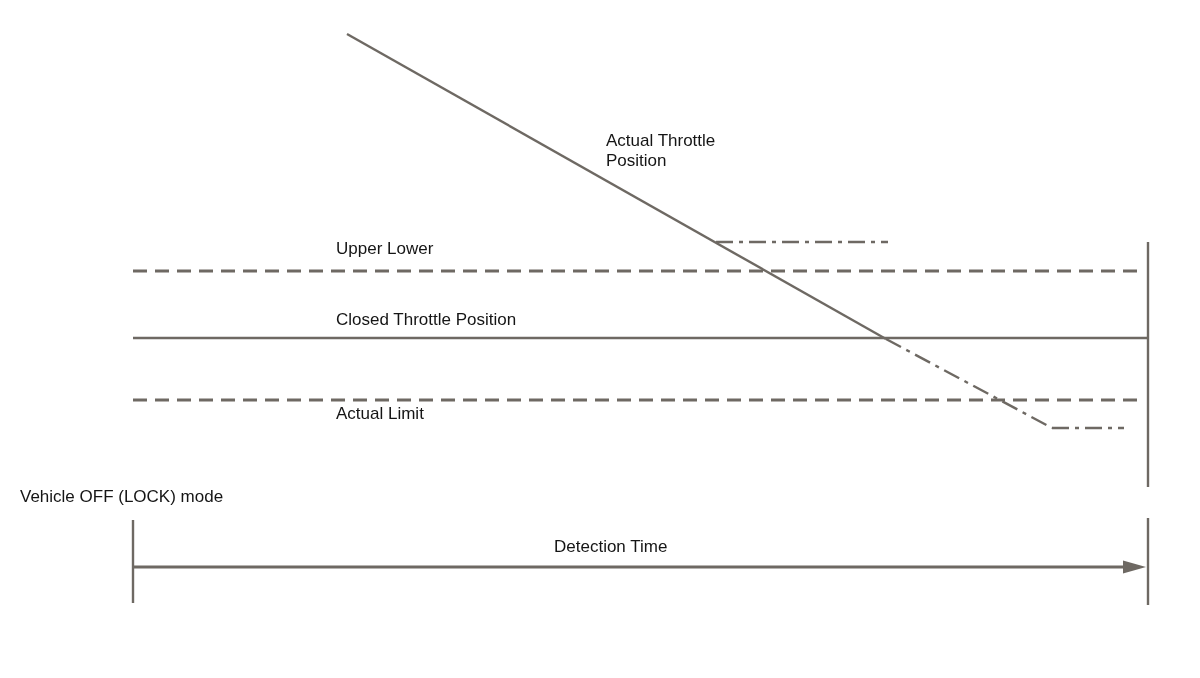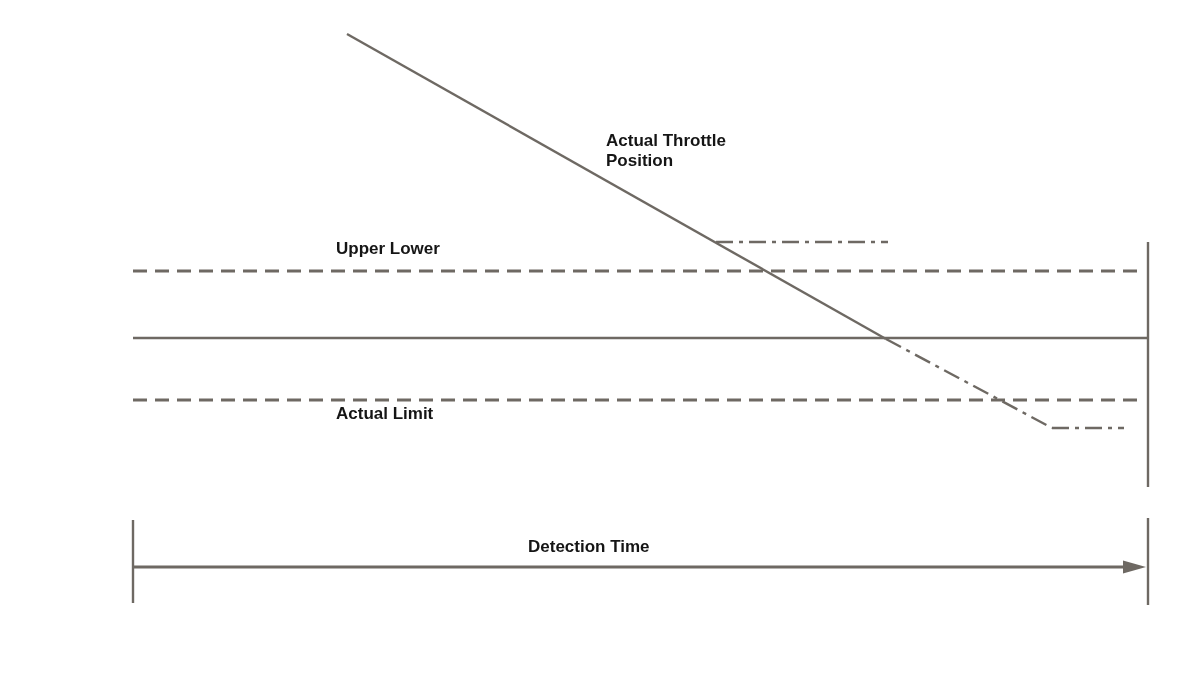--- a/index.html
+++ b/index.html
@@ -15,21 +15,21 @@
     font-family: "Liberation Sans", sans-serif;
     overflow: hidden;
   }
   .canvas svg {
     position: absolute;
     left: 0;
     top: 0;
   }
   .lbl {
     position: absolute;
-    font-weight: 700;
+    font-weight: 400;
     font-size: 17px;
     line-height: 20px;
     color: var(--text-color, #151515);
     white-space: nowrap;
   }
   .lbl.wrap {
     white-space: normal;
   }
   
   .stroke      { stroke: var(--line-color, #6e6963); fill: none; }
@@ -68,19 +68,21 @@
 
     <line x1="133" y1="567" x2="1126" y2="567" class="stroke w3"></line>
 
     <polygon points="1146,567 1123,560.5 1123,573.5" class="arrowhead"></polygon>
   </svg>
 
   <div class="lbl wrap" style="left:606px; top:131px; width:158px;">Actual Throttle Position</div>
 
   <div class="lbl" style="left:336px; top:239px;">Upper Lower</div>
 
+  <div class="lbl" style="left:336px; top:310px;">Closed Throttle Position</div>
 
   <div class="lbl" style="left:336px; top:404px;">Actual Limit</div>
 
+  <div class="lbl" style="left:20px; top:487px;">Vehicle OFF (LOCK) mode</div>
 
-  <div class="lbl" style="left:528px; top:537px;text-align:right;">Detection Time</div>
+  <div class="lbl" style="left:554px; top:537px;text-align:right;">Detection Time</div>
 
 </div>
 
 </body></html>

